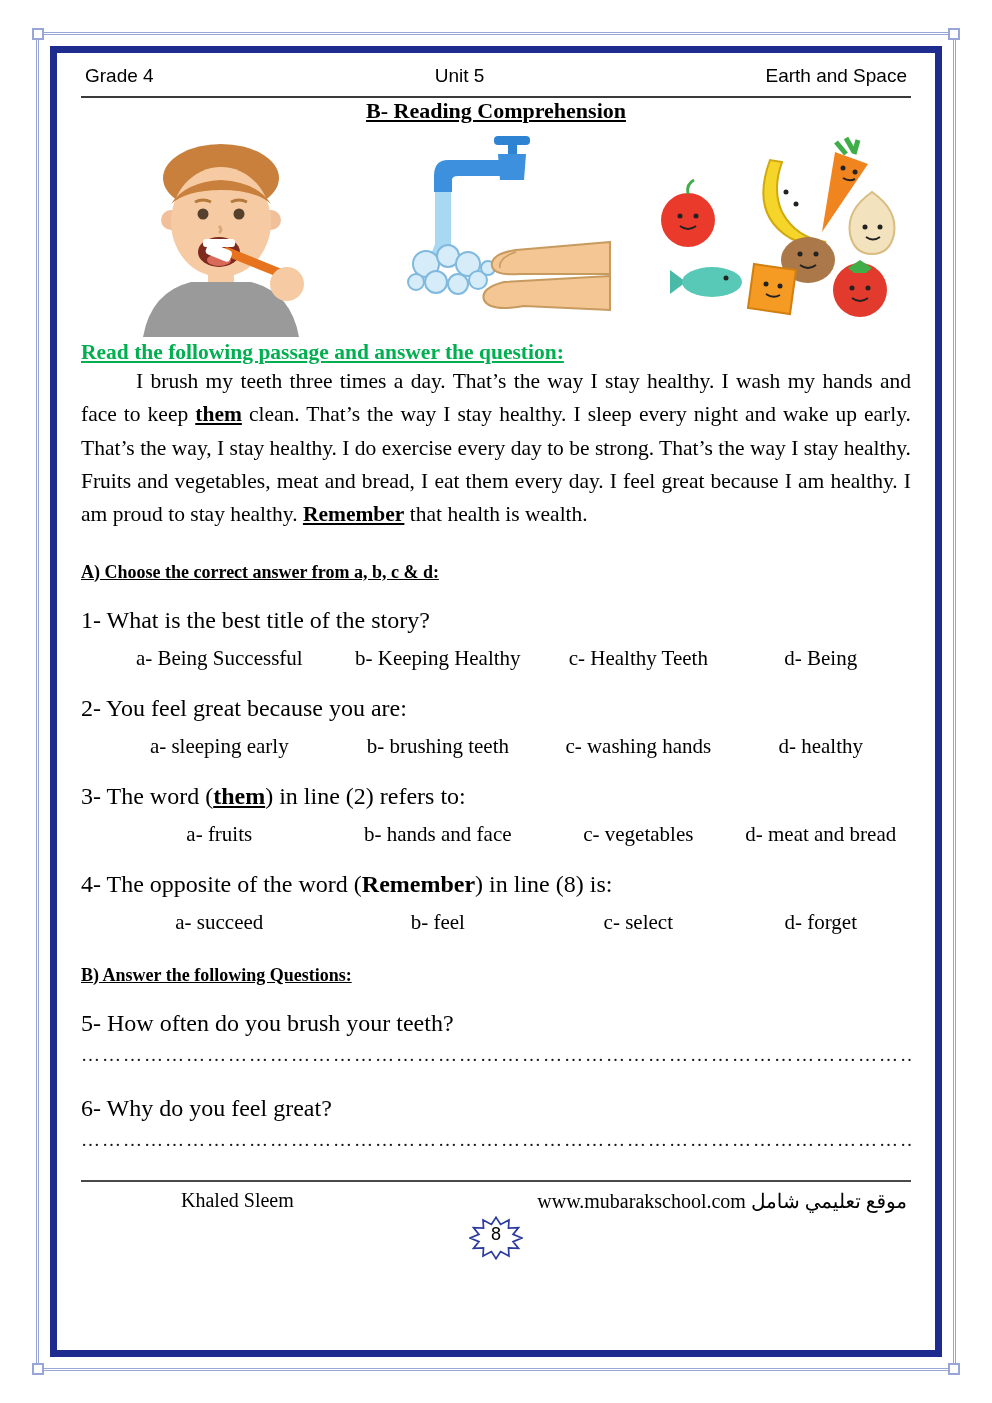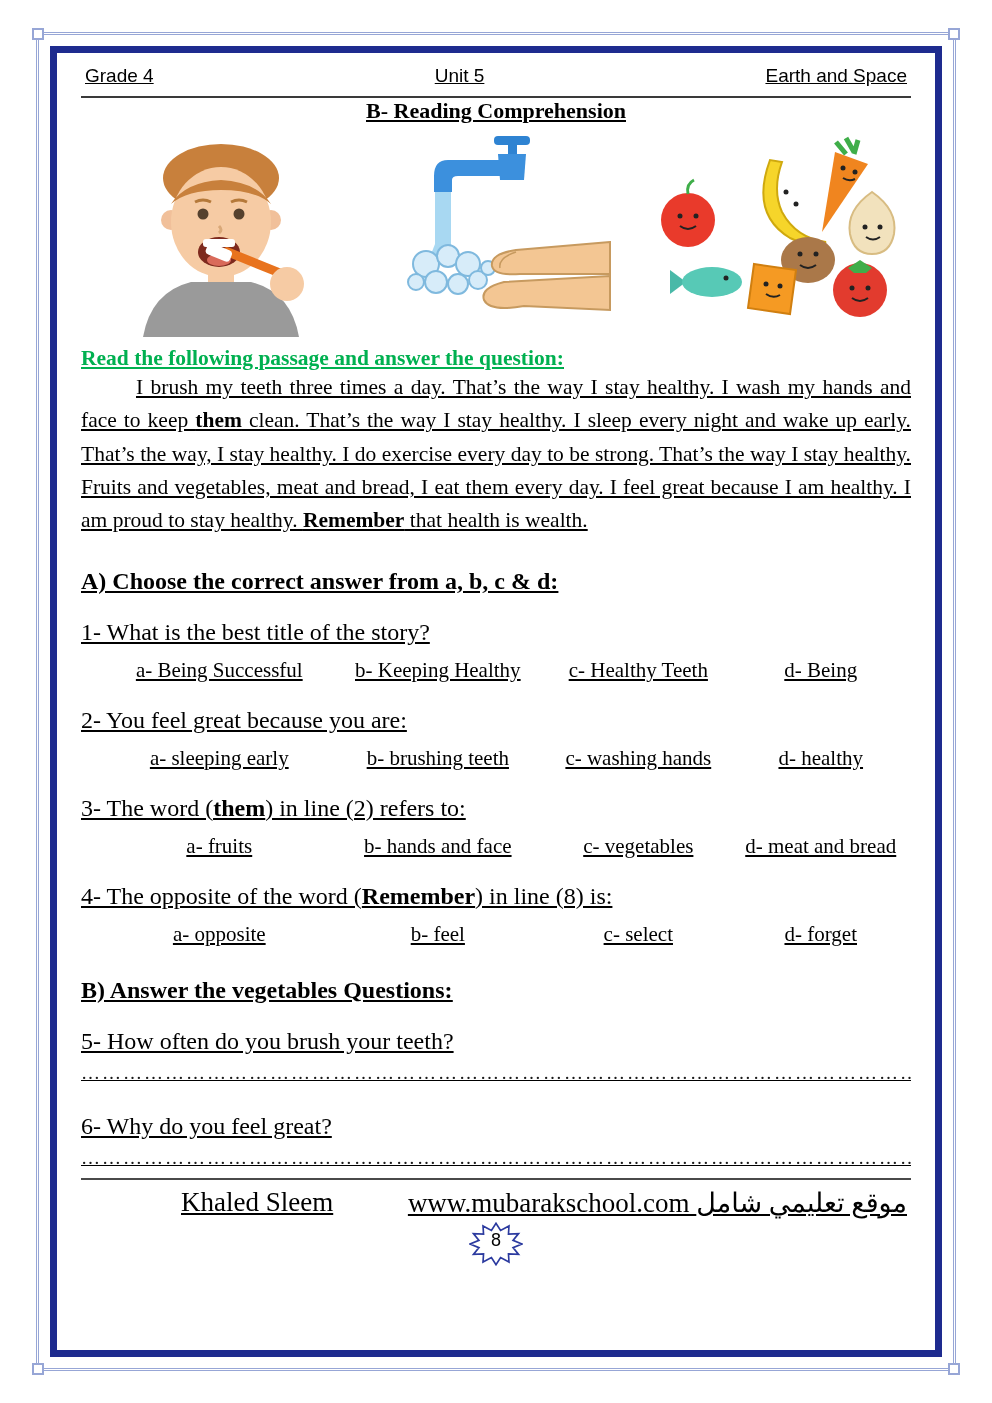--- a/index.html
+++ b/index.html
@@ -16,61 +16,61 @@
   .corner {
     position:absolute; width:12px; height:12px; background:#fff;
     border:2px solid var(--border-light,#97a6d6);
   }
   .corner.tl { left:-7px; top:-7px; } .corner.tr { right:-7px; top:-7px; }
   .corner.bl { left:-7px; bottom:-7px; } .corner.br { right:-7px; bottom:-7px; }
   
   .inner-frame {
     position:absolute; left:50px; top:46px; right:50px; bottom:46px;
     border:7px solid var(--border-navy,#1e2b8f);
-    padding:8px 24px 4px 24px; overflow:hidden; background:#fff;text-decoration:underline;
+    padding:8px 24px 4px 24px; overflow:hidden; background:#fff;
   }
   .header {
     display:flex; justify-content:space-between; align-items:baseline;
     font-family:"Liberation Sans", sans-serif; font-size:19px;
     padding:4px 4px 9px 4px; border-bottom:2px solid #3a3a3a;
   }
   .title {
     text-align:center; font-size:22px; font-weight:bold;
     text-decoration:underline; 
   }
   .images-row {
     display:flex; justify-content:space-between; align-items:flex-start;
     padding:8px 6px 0 24px; height:212px;
   }
   .green-heading {
     color:var(--green-heading,#00b050); font-weight:bold; font-size:21.5px;
-    text-decoration:underline; margin-top:10px;
+    text-decoration:underline; margin-top:4px;
   }
   .passage {
     font-size:21.5px; line-height:1.55; text-align:justify;
     text-indent:55px;
   }
   .section-heading {
-    font-weight:bold; font-size:24px; text-decoration:underline; margin-top:30px;
+    font-weight:bold; font-size:18px; text-decoration:underline; margin-top:30px;
   }
   .question { margin-top:24px; }
   .q-text { font-size:24px; }
   .options {
     display:grid; grid-template-columns:27.5% 27% 23% 22.5%;
     font-size:21px; margin-top:12px; padding-left:28px;text-align:center;
   }
   .answers .q-text { margin-top:24px; }
   .dots {
     font-size:19px; letter-spacing:2px; white-space:nowrap; overflow:hidden;
     height:27px; margin-top:7px; color:#1a1a1a;
   }
   .footer {
-    margin-top:4px; border-top:2px solid #4a4a4a;
+    margin-top:24px; border-top:2px solid #4a4a4a;
     display:flex; justify-content:space-between;
-    font-size:27px; padding:7px 4px 0 100px;
+    font-size:20px; padding:7px 4px 0 100px;
   }
   .page-badge { width:54px; height:46px; margin:2px auto 0 auto; position:relative; }
   .page-badge span {
     position:absolute; left:0; top:9px; width:100%; text-align:center;
     font-size:18px; font-family:"Liberation Sans", sans-serif; color:#000;
   }
 </style>
 </head>
 <body>
 
@@ -224,28 +224,28 @@
       <span>a- fruits</span>
       <span>b- hands and face</span>
       <span>c- vegetables</span>
       <span>d- meat and bread</span>
     </div>
   </div>
 
   <div class="question">
     <div class="q-text"><span>4- The opposite of the word (</span><b>Remember</b><span>) in line (8) is:</span></div>
     <div class="options">
-      <span>a- opposite</span>
+      <span>a- succeed</span>
       <span>b- feel</span>
       <span>c- select</span>
       <span>d- forget</span>
     </div>
   </div>
 
-  <div class="section-heading">B) Answer the vegetables Questions:</div>
+  <div class="section-heading">B) Answer the following Questions:</div>
 
   <div class="answers">
     <div class="q-text">5- How often do you brush your teeth?</div>
     <div class="dots">………………………………………………………………………………………………………………………………</div>
     <div class="q-text">6- Why do you feel great?</div>
     <div class="dots">………………………………………………………………………………………………………………………………</div>
   </div>
 
   <div class="footer">
     <span>Khaled Sleem</span>

